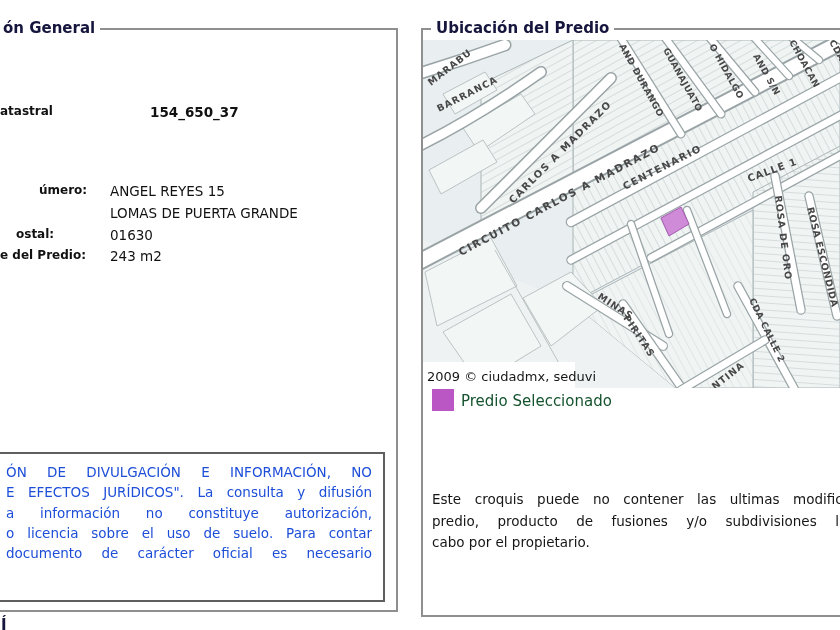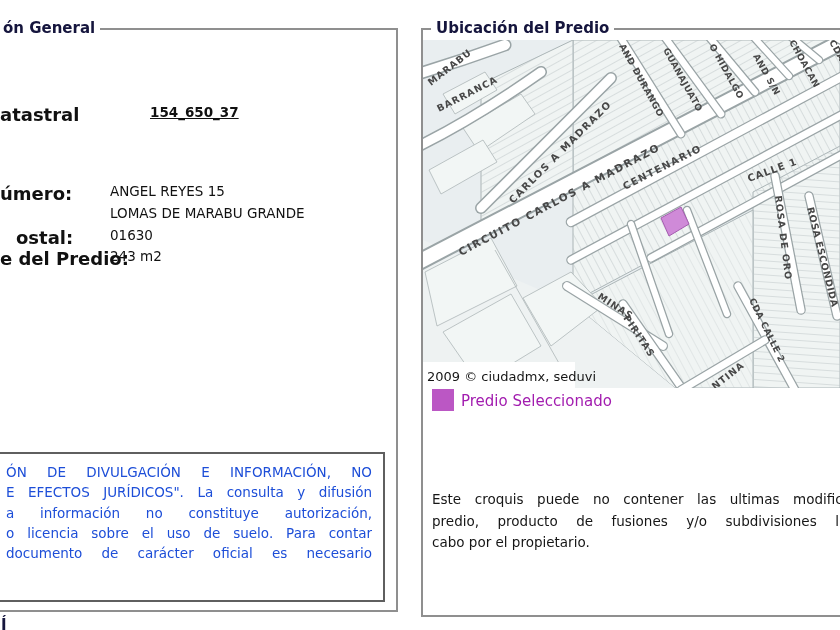--- a/index.html
+++ b/index.html
@@ -6,49 +6,49 @@
   body{
     width:840px;height:630px;overflow:hidden;position:relative;
     background:#ffffff;color:#1f1f1f;
     font-family:"DejaVu Sans","Liberation Sans",sans-serif;
   }
   .fs{position:absolute;border:2px solid #8f8f8f;box-sizing:border-box;background:transparent;}
   .fs-legend{
     position:absolute;top:-11px;background:#ffffff;padding:0 5px;
     font-weight:bold;font-size:15px;color:#15153d;white-space:nowrap;
   }
-  .lbl{position:absolute;font-size:18px;font-weight:bold;white-space:nowrap;color:#111;}
+  .lbl{position:absolute;font-size:12px;font-weight:bold;white-space:nowrap;color:#111;}
   .val{position:absolute;font-size:13.5px;white-space:nowrap;color:#111;}
-  .val-b{font-weight:bold;text-decoration:underline;}
+  .val-b{font-weight:bold;}
   .legalbox{position:absolute;border:2px solid #5f5f5f;box-sizing:border-box;background:#fff;}
   .legal-text{position:absolute;font-size:13.5px;color:#1d4ed8;}
   .jline{text-align:justify;text-align-last:justify;line-height:20.3px;height:20.3px;overflow:hidden;}
   .jline.last{text-align-last:left;}
   .note{position:absolute;font-size:13.5px;color:#161616;}
   .note .jline{line-height:21.5px;height:21.5px;}
   .map-wrap{position:absolute;left:423px;top:40px;width:417px;height:348px;}
   .street-label{font-family:"DejaVu Sans","Liberation Sans",sans-serif;font-weight:bold;fill:#474747;}
   .attr-text{font-family:"DejaVu Sans","Liberation Sans",sans-serif;font-size:13px;fill:#161616;}
   .swatch{position:absolute;width:22px;height:22px;}
-  .swatch-label{position:absolute;font-size:15px;color:#a21caf;white-space:nowrap;}
+  .swatch-label{position:absolute;font-size:15px;color:#14532d;white-space:nowrap;}
   .footer-partial{position:absolute;font-size:15px;font-weight:bold;color:#15153d;}
 </style>
 </head>
 <body>
 
 <div class="fs" style="left:-66px;top:28px;width:464px;height:584px;">
   <span class="fs-legend" style="left:62px;">ón General</span>
 </div>
 
 <div class="lbl" style="left:0px;top:104px;">atastral</div>
 <div class="val val-b" style="left:150px;top:104px;">154_650_37</div>
 
-<div class="lbl" style="left:0px;top:183px;">úmero:</div>
+<div class="lbl" style="left:0px;top:183px;padding-left:39px;">úmero:</div>
 <div class="val" style="left:110px;top:183px;">ANGEL REYES 15</div>
-<div class="val" style="left:110px;top:205px;">LOMAS DE MARABU GRANDE</div>
+<div class="val" style="left:110px;top:205px;">LOMAS DE PUERTA GRANDE</div>
 
 <div class="lbl" style="left:0px;top:227px;margin-left:16px;">ostal:</div>
 <div class="val" style="left:110px;top:227px;">01630</div>
 
 <div class="lbl" style="left:0px;top:248px;">e del Predio:</div>
 <div class="val" style="left:110px;top:248px;">243 m2</div>
 
 <div class="legalbox" style="left:-60px;top:452px;width:445px;height:150px;"></div>
 <div class="legal-text" style="left:6px;top:462px;width:366px;">
   <div class="jline">ÓN DE DIVULGACIÓN E INFORMACIÓN, NO</div>

